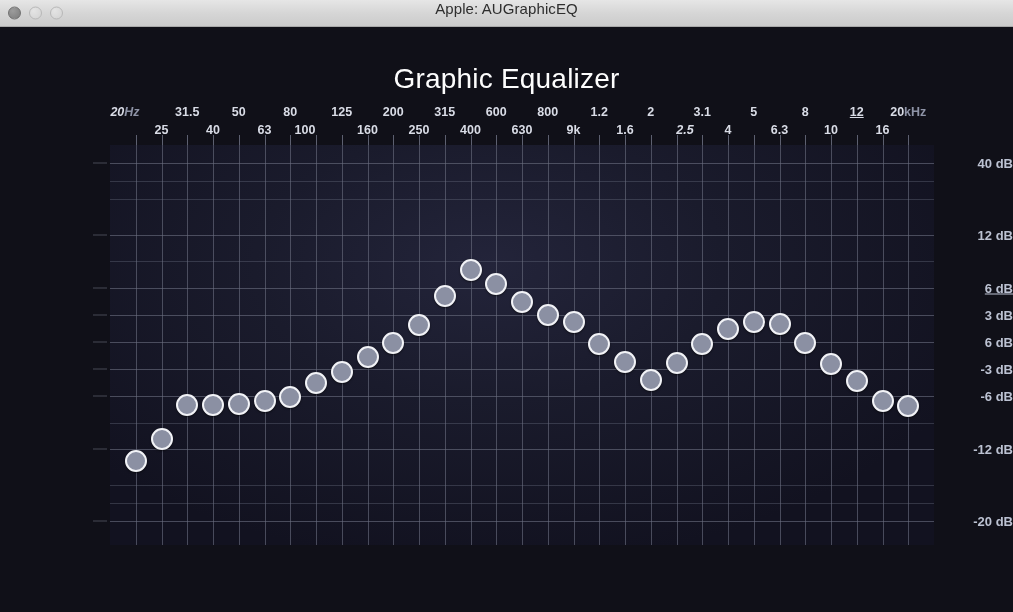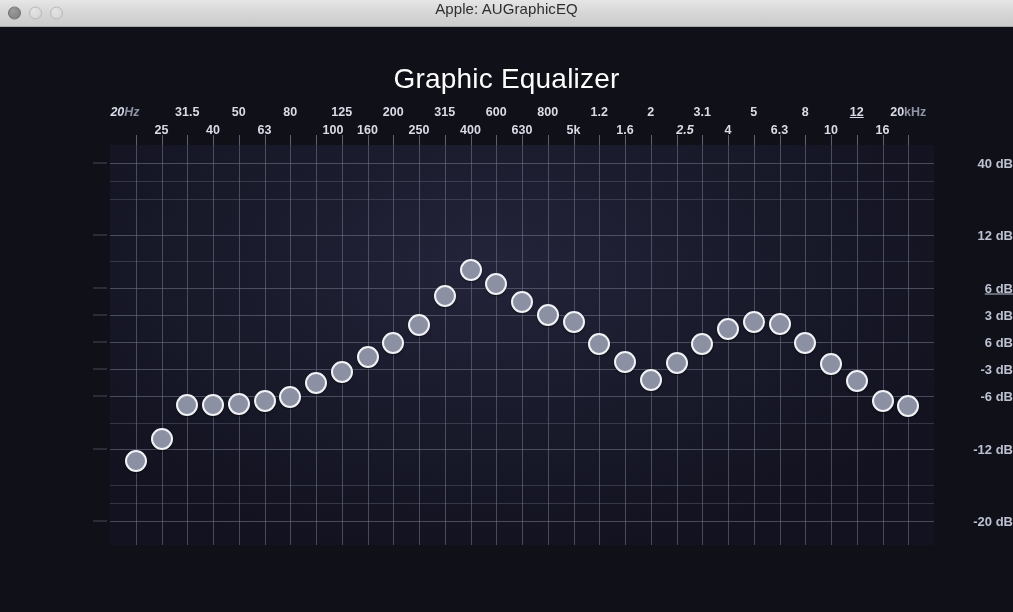--- a/index.html
+++ b/index.html
@@ -230,26 +230,26 @@
         <div class="freq-label freq-row-top" style="left: 599.25px;">1.2</div>
         <div class="freq-label freq-row-top" style="left: 650.75px;">2</div>
         <div class="freq-label freq-row-top" style="left: 702.25px;">3.1</div>
         <div class="freq-label freq-row-top" style="left: 753.75px;">5</div>
         <div class="freq-label freq-row-top" style="left: 805.25px;">8</div>
         <div class="freq-label freq-row-top" style="left: 856.75px; text-decoration: underline;">12</div>
         <div class="freq-label freq-row-top" style="left: 908.25px;">20<span class="unit">kHz</span></div>
         <div class="freq-label freq-row-bot" style="left: 161.5px; text-align: center;">25</div>
         <div class="freq-label freq-row-bot" style="left: 213px;">40</div>
         <div class="freq-label freq-row-bot" style="left: 264.5px;">63</div>
-        <div class="freq-label freq-row-bot" style="left: 333px;">100</div>
+        <div class="freq-label freq-row-bot" style="left: 305px;">100</div>
         <div class="freq-label freq-row-bot" style="left: 367.5px;">160</div>
         <div class="freq-label freq-row-bot" style="left: 419px;">250</div>
         <div class="freq-label freq-row-bot" style="left: 470.5px;">400</div>
         <div class="freq-label freq-row-bot" style="left: 522px;">630</div>
-        <div class="freq-label freq-row-bot" style="left: 573.5px;">5k</div>
+        <div class="freq-label freq-row-bot" style="left: 573.5px;">9k</div>
         <div class="freq-label freq-row-bot" style="left: 625px;">1.6</div>
         <div class="freq-label freq-row-bot" style="left: 685px; font-style: italic;">2.5</div>
         <div class="freq-label freq-row-bot" style="left: 728px;">4</div>
         <div class="freq-label freq-row-bot" style="left: 779.5px;">6.3</div>
         <div class="freq-label freq-row-bot" style="left: 831px;">10</div>
         <div class="freq-label freq-row-bot" style="left: 882.5px;">16</div>
         <div style="position: absolute; top: 30px; width: 1px; height: 12px; background: rgb(106, 110, 128); opacity: 0.62; left: 135.75px;"></div>
         <div style="position: absolute; top: 30px; width: 1px; height: 12px; background: rgb(106, 110, 128); opacity: 0.62; left: 161.5px;"></div>
         <div style="position: absolute; top: 30px; width: 1px; height: 12px; background: rgb(106, 110, 128); opacity: 0.62; left: 187.25px;"></div>
         <div style="position: absolute; top: 30px; width: 1px; height: 12px; background: rgb(106, 110, 128); opacity: 0.62; left: 213px;"></div>

